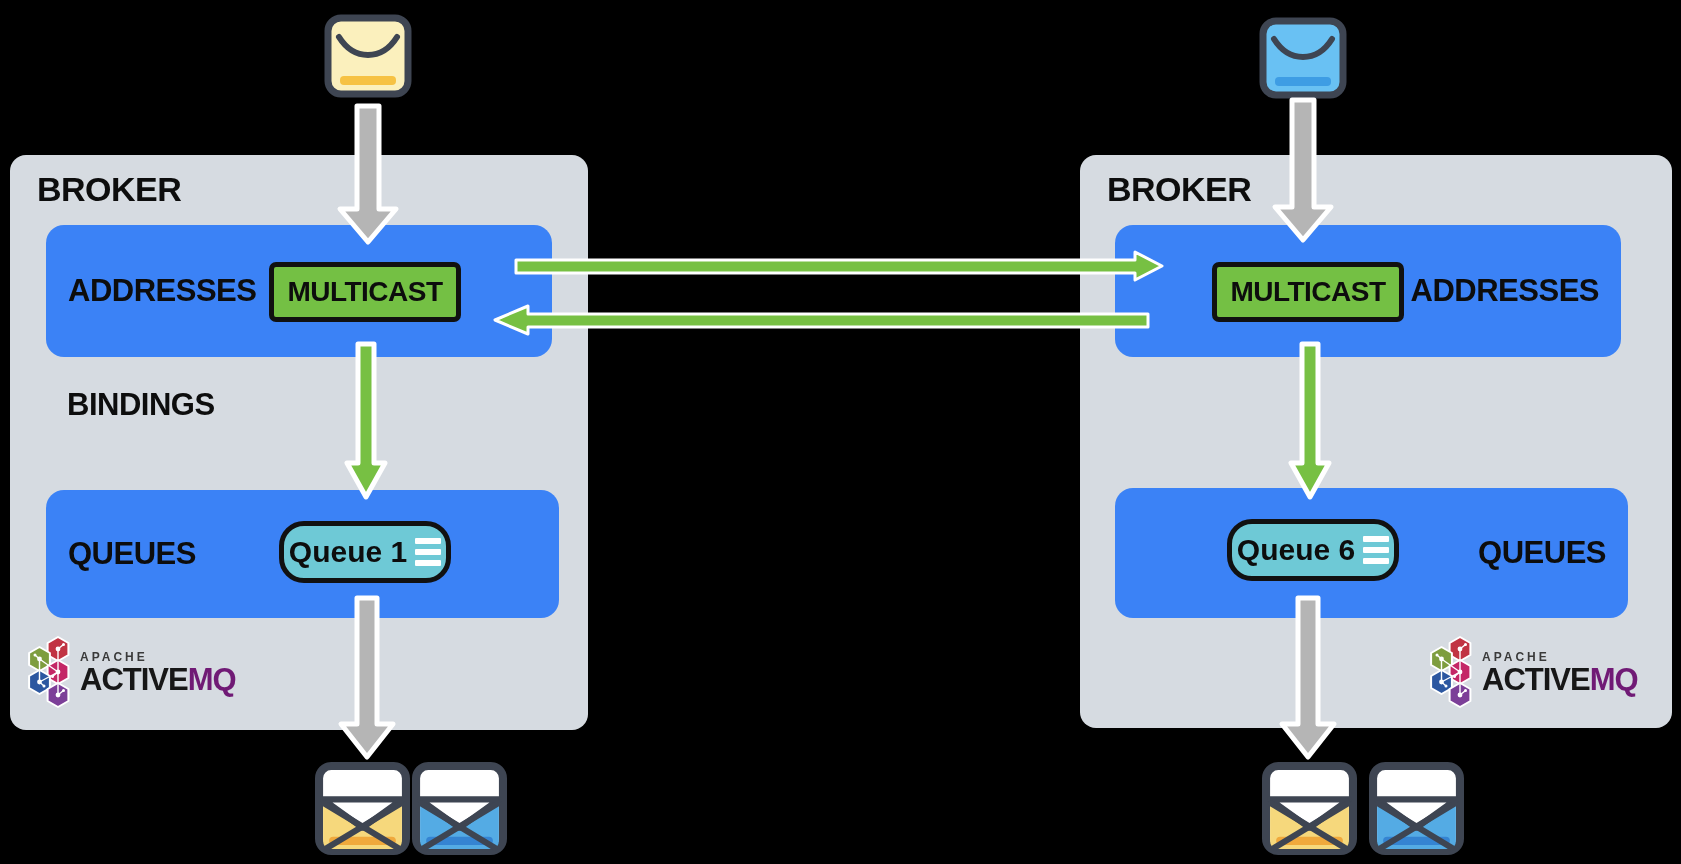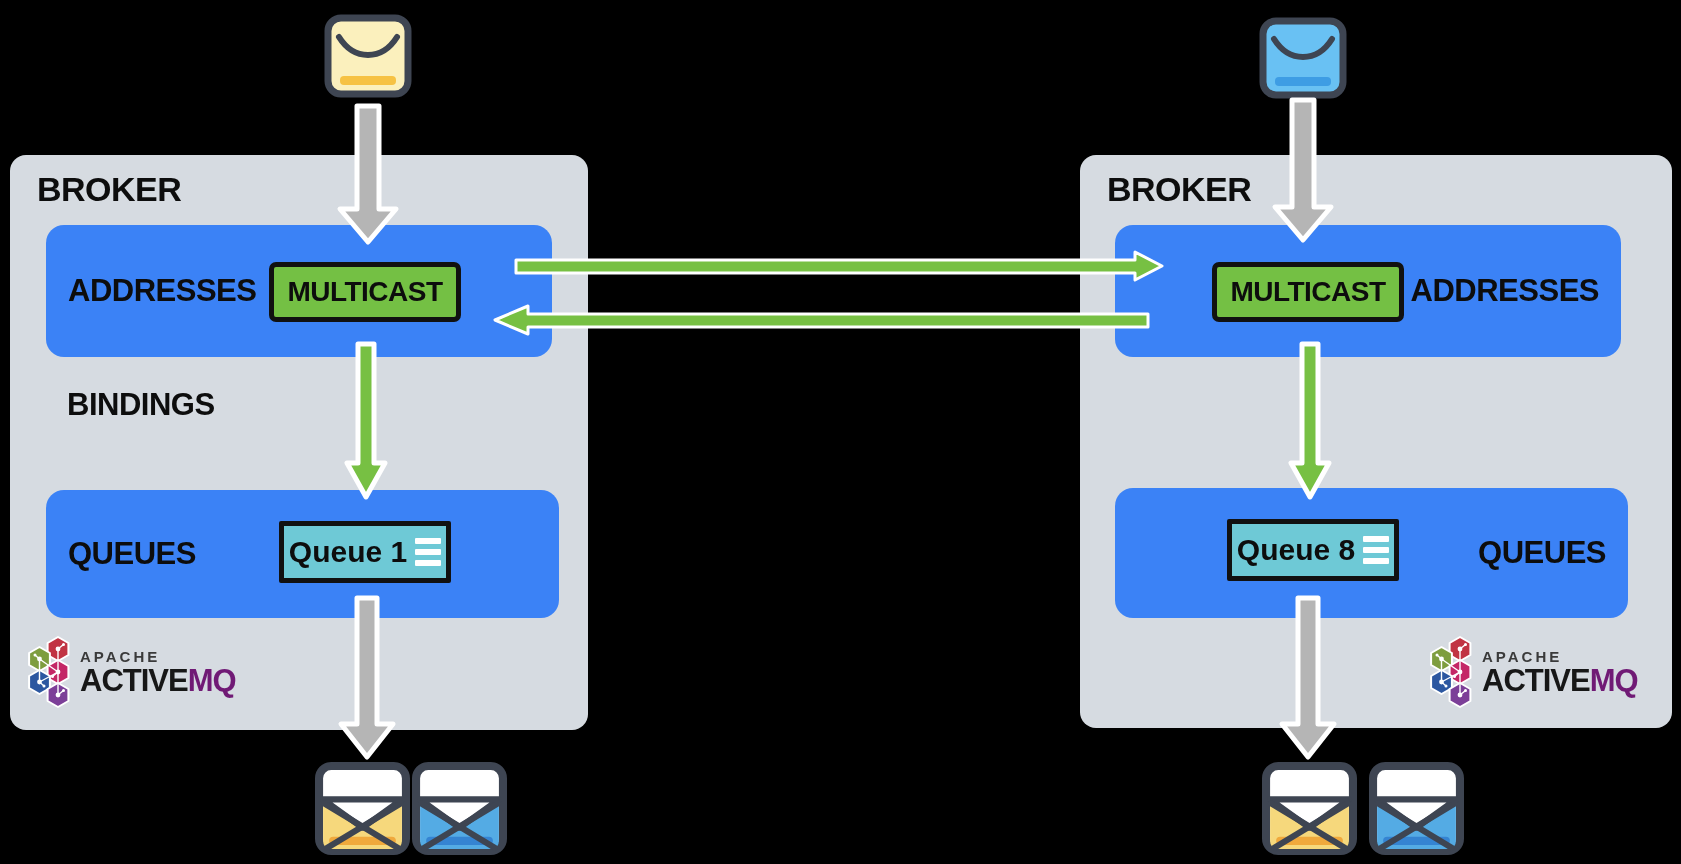--- a/index.html
+++ b/index.html
@@ -25,30 +25,30 @@
   .section-label.right{right:22px;}
 
   .free-label{position:absolute;font-weight:800;font-size:31px;letter-spacing:-0.5px;color:#0d0d0d;}
   #bindings-left{left:57px;top:232px;}
 
   .pill{position:absolute;display:flex;align-items:center;justify-content:center;
     border:5px solid #111;box-sizing:border-box;color:#0d0d0d;white-space:nowrap;}
   .pill.multicast{border-radius:7px;background:#74c044;width:192px;height:60px;
     left:223px;top:37px;font-weight:800;font-size:28px;letter-spacing:-0.5px;}
   #broker-right .pill.multicast{left:97px;}
-  .pill.queue{border-radius:2px;background:#6ec9d6;width:172px;height:62px;
+  .pill.queue{border-radius:25px;background:#6ec9d6;width:172px;height:62px;
     left:233px;top:31px;font-weight:700;font-size:30px;gap:8px;}
   #broker-right .pill.queue{left:112px;}
   .queue-icon{display:flex;flex-direction:column;gap:5px;}
   .queue-icon .bar{width:26px;height:6px;background:#fff;border-radius:1px;}
 
   .logo{position:absolute;display:flex;align-items:center;gap:10px;left:18px;top:481px;}
   #broker-right .logo{left:350px;}
   .logo-text{display:flex;flex-direction:column;}
-  .logo-apache{font-weight:700;font-size:15px;letter-spacing:3px;color:#3a3a3a;}
+  .logo-apache{font-weight:700;font-size:12px;letter-spacing:3px;color:#3a3a3a;}
   .logo-name{font-weight:900;font-size:31px;letter-spacing:-1px;color:#171717;line-height:1;}
   .logo-name .mq{color:#701a75;}
 
   .envelope{position:absolute;}
   svg{display:block;}
   #arrow-overlay{position:absolute;left:0;top:0;z-index:6;pointer-events:none;}
 </style>
 </head>
 <body>
 
@@ -120,21 +120,21 @@
   <div class="broker" id="broker-right">
     <div class="broker-title">BROKER</div>
 
     <div class="panel addresses">
       <div class="pill multicast">MULTICAST</div>
       <div class="section-label right">ADDRESSES</div>
     </div>
 
     <div class="panel queues">
       <div class="pill queue">
-        <span>Queue 8</span>
+        <span>Queue 6</span>
         <span class="queue-icon">
           <span class="bar"></span>
             <span class="bar"></span>
             <span class="bar"></span>
         </span>
       </div>
       <div class="section-label right">QUEUES</div>
     </div>
 
     <div class="logo">

